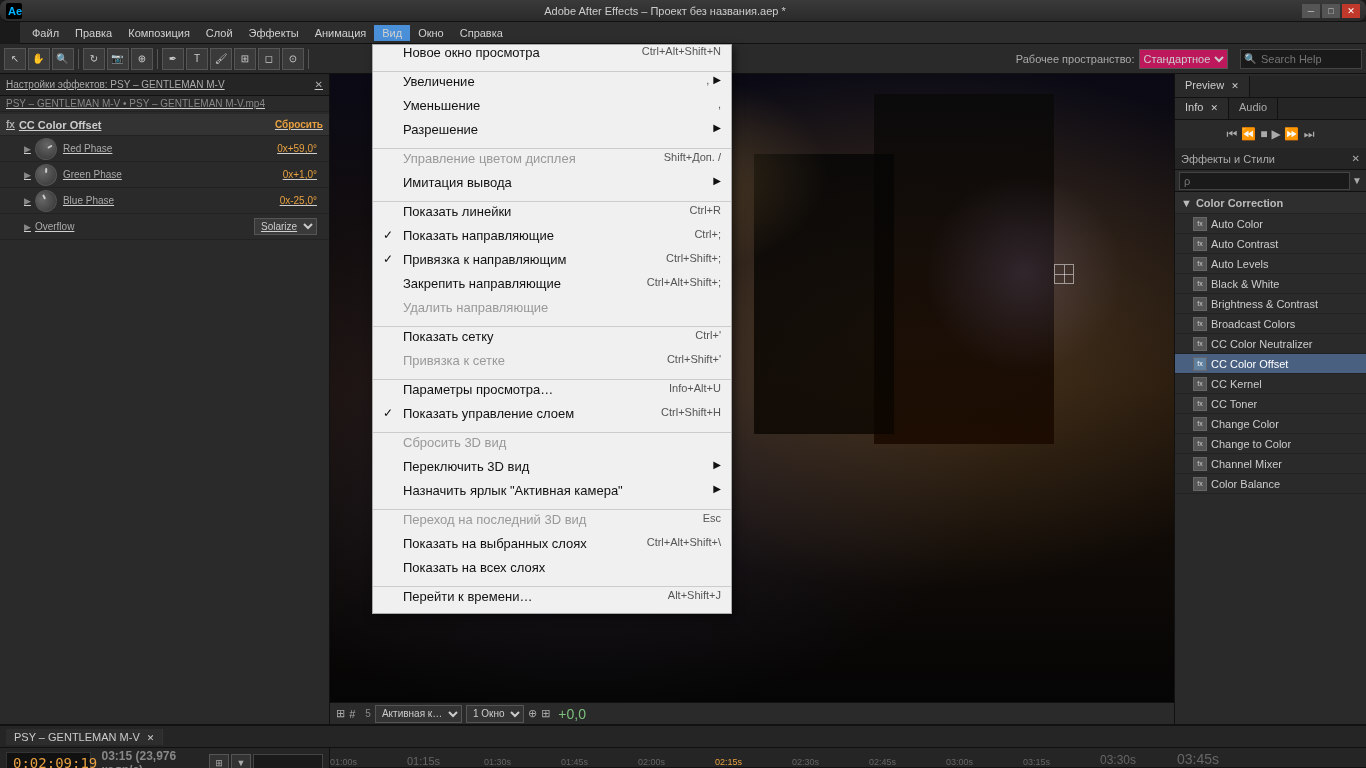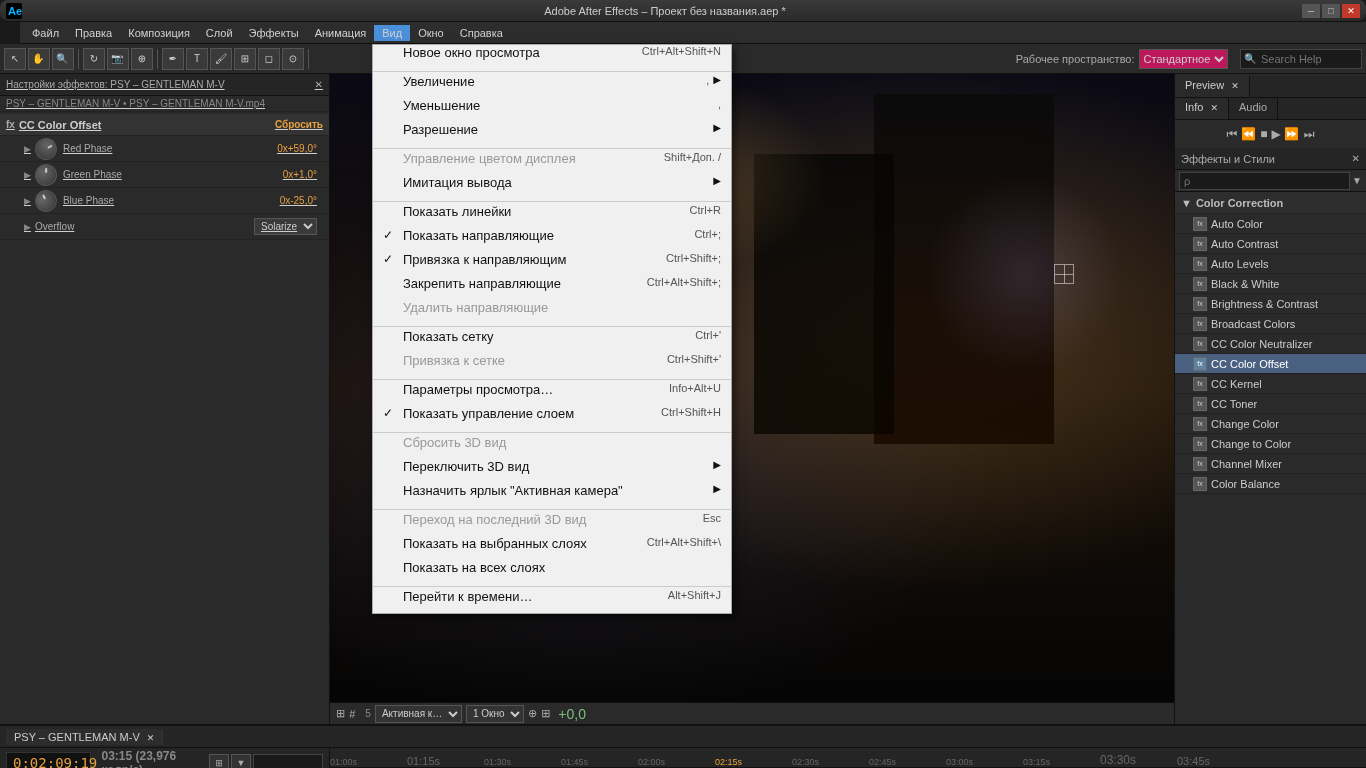--- a/index.html
+++ b/index.html
@@ -562,21 +562,21 @@
           <span style="position:absolute;left:77px;font-size:11px;color:#666;">01:15s</span>
           <span style="position:absolute;left:154px;font-size:9px;color:#666;">01:30s</span>
           <span style="position:absolute;left:231px;font-size:9px;color:#666;">01:45s</span>
           <span style="position:absolute;left:308px;font-size:9px;color:#666;">02:00s</span>
           <span style="position:absolute;left:385px;font-size:9px;color:#666;color:#e8a040;">02:15s</span>
           <span style="position:absolute;left:462px;font-size:9px;color:#666;">02:30s</span>
           <span style="position:absolute;left:539px;font-size:9px;color:#666;">02:45s</span>
           <span style="position:absolute;left:616px;font-size:9px;color:#666;">03:00s</span>
           <span style="position:absolute;left:693px;font-size:9px;color:#666;">03:15s</span>
           <span style="position:absolute;left:770px;font-size:12px;color:#666;">03:30s</span>
-          <span style="position:absolute;left:847px;font-size:11px;color:#666;">03:45s</span>
+          <span style="position:absolute;left:847px;font-size:14px;color:#666;">03:45s</span>
         </div>
       </div>
 
     </div>
   </div>
 </div>
 
 <div id="dropdown-overlay">
   <div id="view-menu">
 

